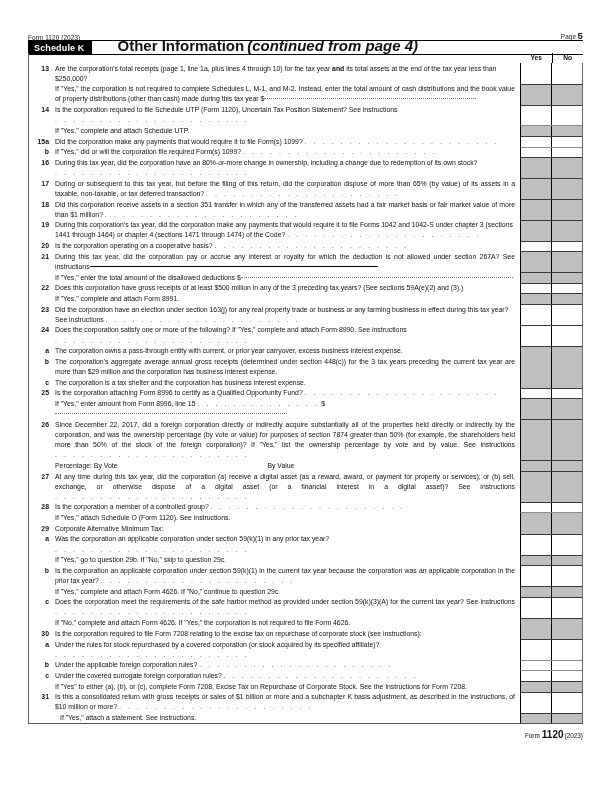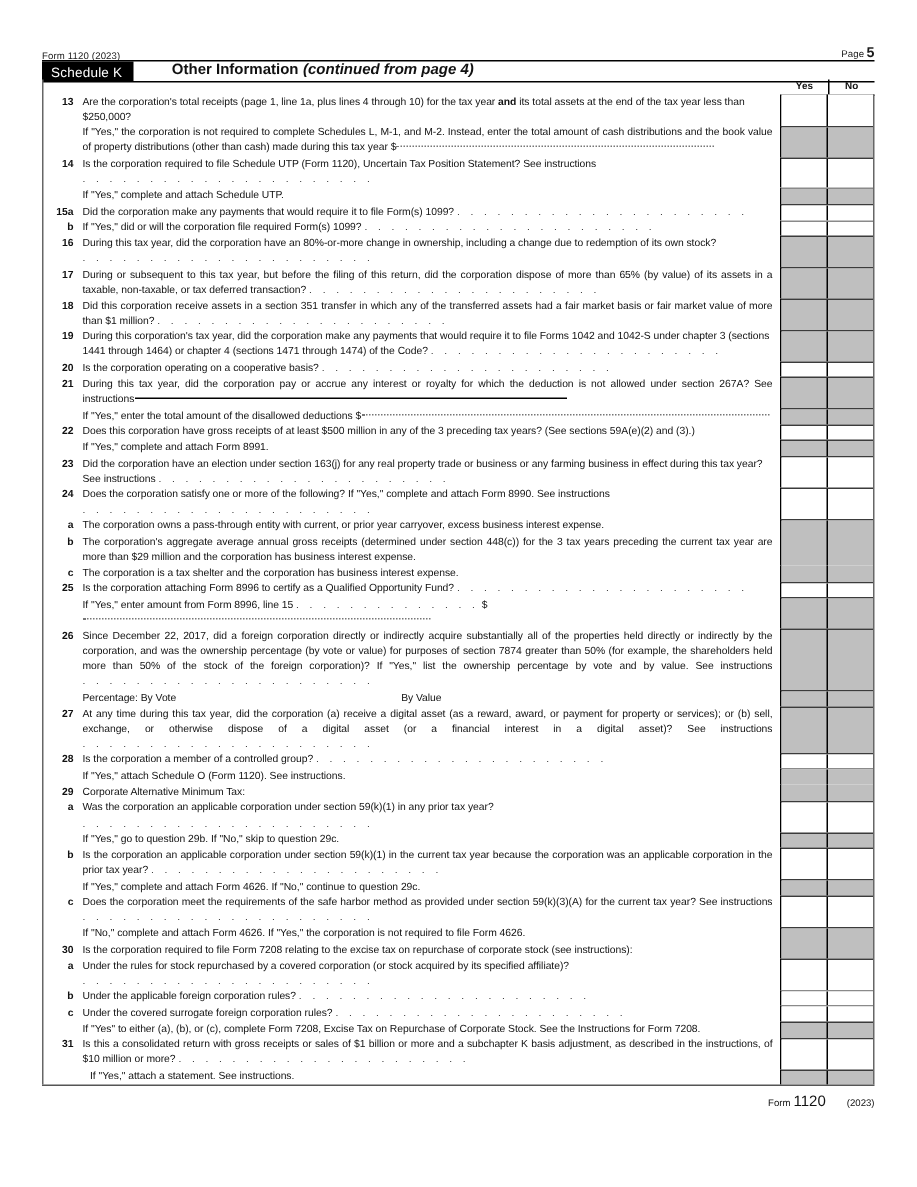--- a/index.html
+++ b/index.html
@@ -52,32 +52,32 @@
     height: 13px;
     border-top: 1.6px solid #000;
     border-bottom: 1.2px solid #000;
     display: flex;
     align-items: stretch;
   }
   .schedbar .tag {
     background: #000;
     color: #fff;
     font-size: 9px;
-    font-weight: normal;
+    font-weight: bold;
     padding: 0 7px 0 6px;
     display: flex;
     align-items: center;
     letter-spacing: .15px;
     font-stretch: condensed;
   }
   .schedbar .title {
     display: flex;
-    align-items: flex-start;
+    align-items: flex-end;
     padding-left: 26px;
-    font-size: 10px;
+    font-size: 15px;
     font-weight: bold;
   }
   .schedbar .title i {
     font-weight: bold;
     margin-left: 3px;
   }
 
   
   .body {
     position: absolute;
@@ -198,22 +198,22 @@
   .footer {
     position: absolute;
     right: 28px;
     top: 762px;
     font-size: 6.4px;
     text-align: right;
     white-space: nowrap;
   }
   .footer b {
     font-size: 10px;
-    font-weight: normal;
-    margin: 0 14px 0 2px;
+    font-weight: bold;
+    margin: 0 1px 0 2px;
   }
 </style>
 </head>
 <body>
 
 <div class="page">
 
   <div class="topline">
     <span class="left">Form 1120 (2023)</span>
     <span class="right"><span>Page</span><b>5</b></span>

